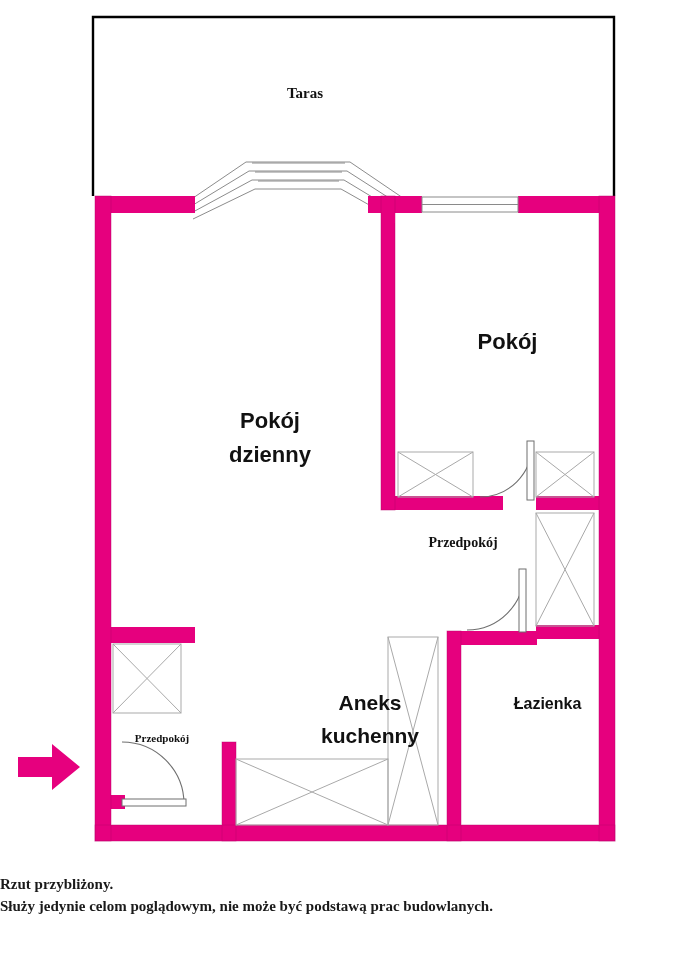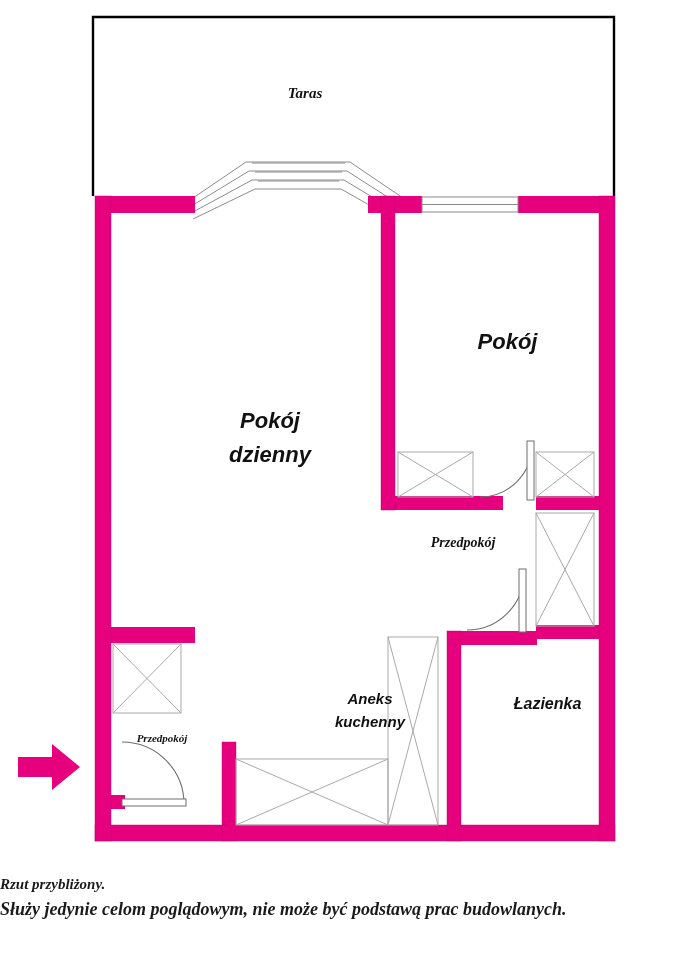--- a/index.html
+++ b/index.html
@@ -11,21 +11,20 @@
     width: 679px;
     height: 960px;
     font-family: "Liberation Sans", sans-serif;
     overflow: hidden;
   }
   #plan-root {
     position: relative;
     width: 679px;
     height: 788px;
     background: #ffffff;
-    font-style: italic;
   }
   #floorplan-svg {
     position: absolute;
     left: 0;
     top: 0;
     width: 679px;
     height: 960px;
     display: block;
   }
   .room-label {
@@ -72,21 +71,21 @@
   #label-przedpokoj-entry {
     left: 92px;
     top: 730px;
     width: 140px;
     font-size: 11px;
   }
   #label-aneks {
     left: 240px;
     top: 687px;
     width: 180px;
-    font-size: 15px;
+    font-size: 21px;
   }
   #label-lazienka {
     left: 420px;
     top: 692px;
     width: 175px;
     font-size: 16px;
   }
   #caption-block {
     position: absolute;
     left: 0;
@@ -95,21 +94,21 @@
     text-align: left;
     font-family: "Liberation Serif", serif;
     font-weight: bold;
     color: #1a1a1a;
   }
   #caption-line-1 {
     font-size: 15px;
     line-height: 1.45;
   }
   #caption-line-2 {
-    font-size: 18px;
+    font-size: 15px;
     line-height: 1.45;
   }
 </style>
 </head>
 <body>
 
 <div id="plan-root">
 
   <svg id="floorplan-svg" viewBox="0 0 679 960" xmlns="http://www.w3.org/2000/svg">
 

